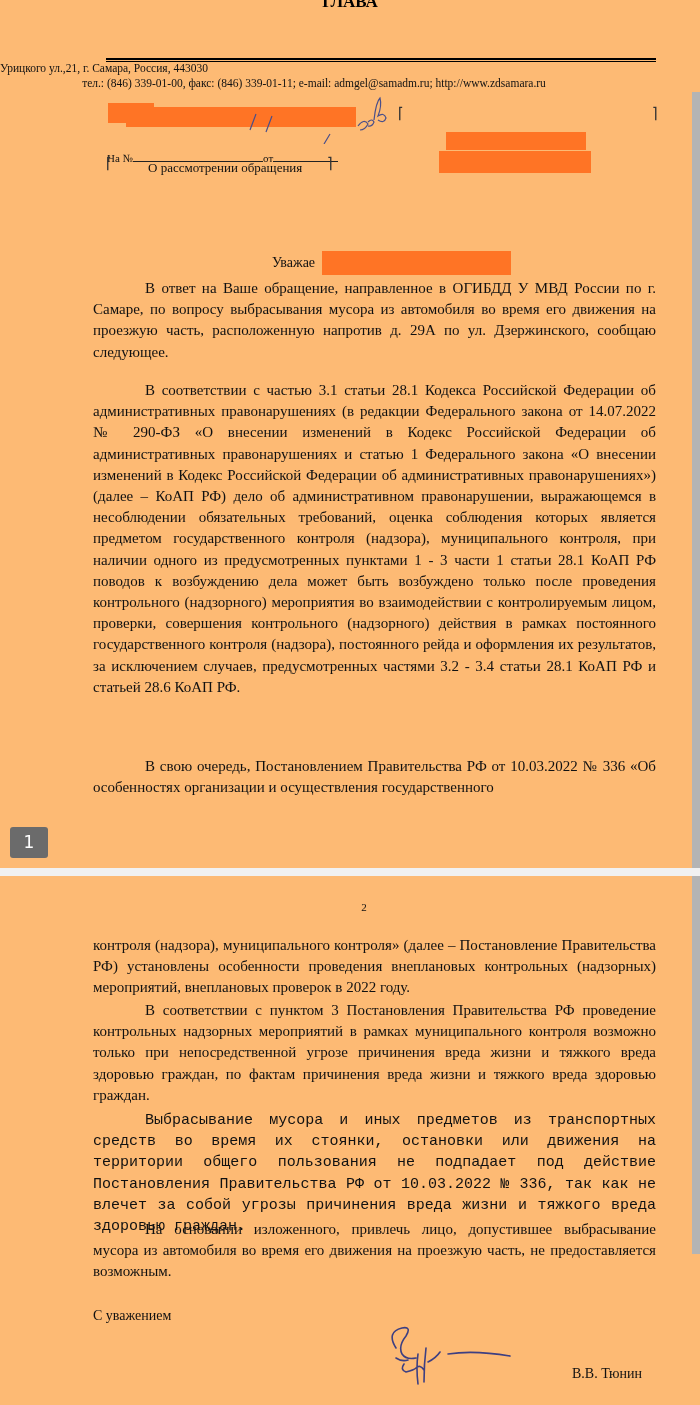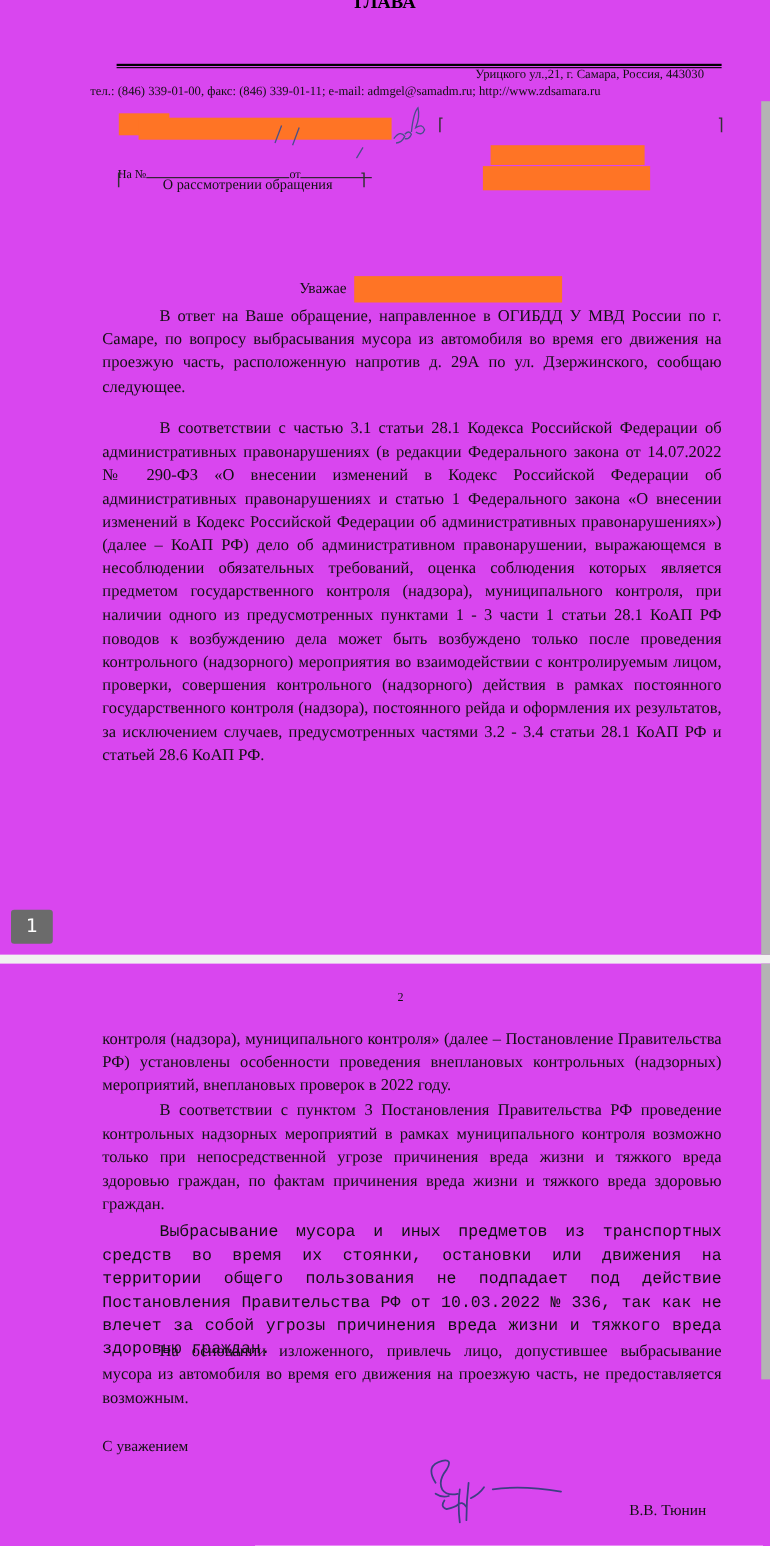--- a/index.html
+++ b/index.html
@@ -1,36 +1,36 @@
 <!DOCTYPE html>
 <html><head>
 <meta charset="utf-8">
 <style>
   html, body { margin:0; padding:0; }
   body {
     width:700px; height:1405px; position:relative; overflow:hidden;
     background:#ffffff; color:#111;
     font-family:"Liberation Serif","DejaVu Serif",serif;
   }
-  .page { position:absolute; left:0; width:700px; background:#d946ef; }
+  .page { position:absolute; left:0; width:700px; background:#fdba74; }
   #page1 { top:0; height:868px; }
   #page2 { top:876px; height:529px; }
   .page-gap { position:absolute; left:0; top:868px; width:700px; height:8px; background:#f1f1f1; }
   .scrollbar { position:absolute; right:0; width:8px; background:#b4b4b4; }
   #sb1 { top:92px; height:776px; }
   #sb2 { top:876px; height:378px; }
 
   .hdr { position:absolute; left:0; width:700px; text-align:center; font-weight:bold; color:#000; }
   .hdr1 { top:-8px; font-size:17px; }
   .hdr2 { top:16px; font-size:17px; letter-spacing:0.2px; }
   .hdr3 { top:36px; font-size:17px; }
   .hrule { position:absolute; left:106px; width:550px; background:#000; }
   .hr1 { top:58px; height:2px; }
   .hr2 { top:61px; height:1px; }
-  .addr { position:absolute; left:0; width:640px; text-align:right; font-size:11.5px; top:62px; }
+  .addr { position:absolute; left:0; width:640px; text-align:left; font-size:11.5px; top:62px; }
   .contacts { position:absolute; left:0; width:628px; text-align:center; font-size:11.5px; top:77px; }
 
   .redact { position:absolute; background:#ff7425; }
   .bracket { position:absolute; font-size:15px; color:#333; font-family:"DejaVu Sans",sans-serif; }
   .ref-line { position:absolute; top:150px; left:107px; font-size:11px; }
   .ref-line .u { display:inline-block; border-bottom:1px solid #222; height:11px; vertical-align:baseline; }
   .subject { position:absolute; top:160px; left:148px; font-size:13px; }
   .salutation { position:absolute; top:255px; left:272px; font-size:14px; }
   .sig-scribble { position:absolute; left:378px; top:1320px; width:140px; height:70px; }
 
@@ -71,20 +71,21 @@
   <div class="subject">О рассмотрении обращения</div>
   <div class="bracket" style="left:327px;top:154px;">⌉</div>
 
   <div class="salutation">
     <span>Уважае</span>
   </div>
   <div class="redact" style="left:322px;top:251px;width:189px;height:24px;"></div>
 
   <div class="para indent" style="top:278px;">В ответ на Ваше обращение, направленное в ОГИБДД У МВД России по г. Самаре, по вопросу выбрасывания мусора из автомобиля во время его движения на проезжую часть, расположенную напротив д. 29А по ул. Дзержинского, сообщаю следующее.</div>
   <div class="para indent" style="top:380px;">В соответствии с частью 3.1 статьи 28.1 Кодекса Российской Федерации об административных правонарушениях (в редакции Федерального закона от 14.07.2022 № 290-ФЗ «О внесении изменений в Кодекс Российской Федерации об административных правонарушениях и статью 1 Федерального закона «О внесении изменений в Кодекс Российской Федерации об административных правонарушениях») (далее – КоАП РФ) дело об административном правонарушении, выражающемся в несоблюдении обязательных требований, оценка соблюдения которых является предметом государственного контроля (надзора), муниципального контроля, при наличии одного из предусмотренных пунктами 1 - 3 части 1 статьи 28.1 КоАП РФ поводов к возбуждению дела может быть возбуждено только после проведения контрольного (надзорного) мероприятия во взаимодействии с контролируемым лицом, проверки, совершения контрольного (надзорного) действия в рамках постоянного государственного контроля (надзора), постоянного рейда и оформления их результатов, за исключением случаев, предусмотренных частями 3.2 - 3.4 статьи 28.1 КоАП РФ и статьей 28.6 КоАП РФ.</div>
+  <div class="para indent" style="top:756px;">В свою очередь, Постановлением Правительства РФ от 10.03.2022 № 336 «Об особенностях организации и осуществления государственного</div>
 
   <div class="page-badge">1</div>
 </div>
 
 <div class="page-gap"></div>
 
 <div class="page" id="page2"></div>
 <div class="page-num">2</div>
 
 <div class="para" style="top:935px;">контроля (надзора), муниципального контроля» (далее – Постановление Правительства РФ) установлены особенности проведения внеплановых контрольных (надзорных) мероприятий, внеплановых проверок в 2022 году.</div>

